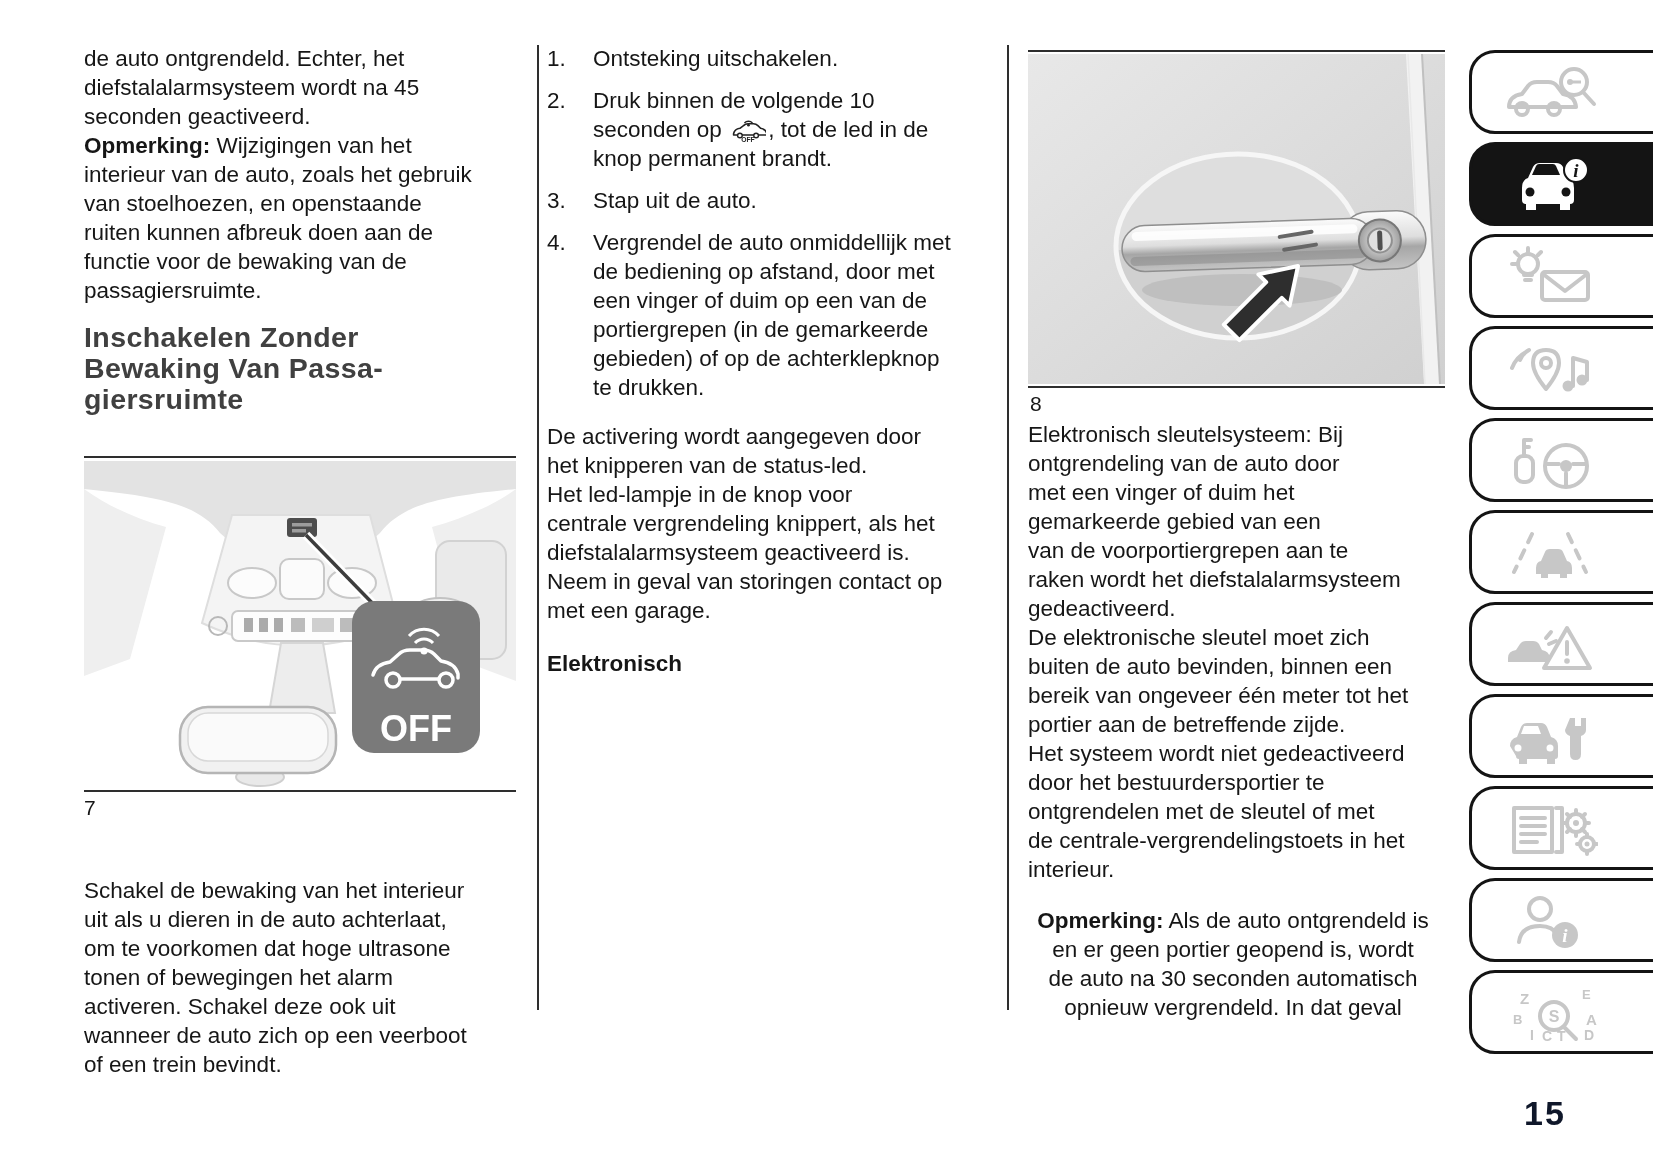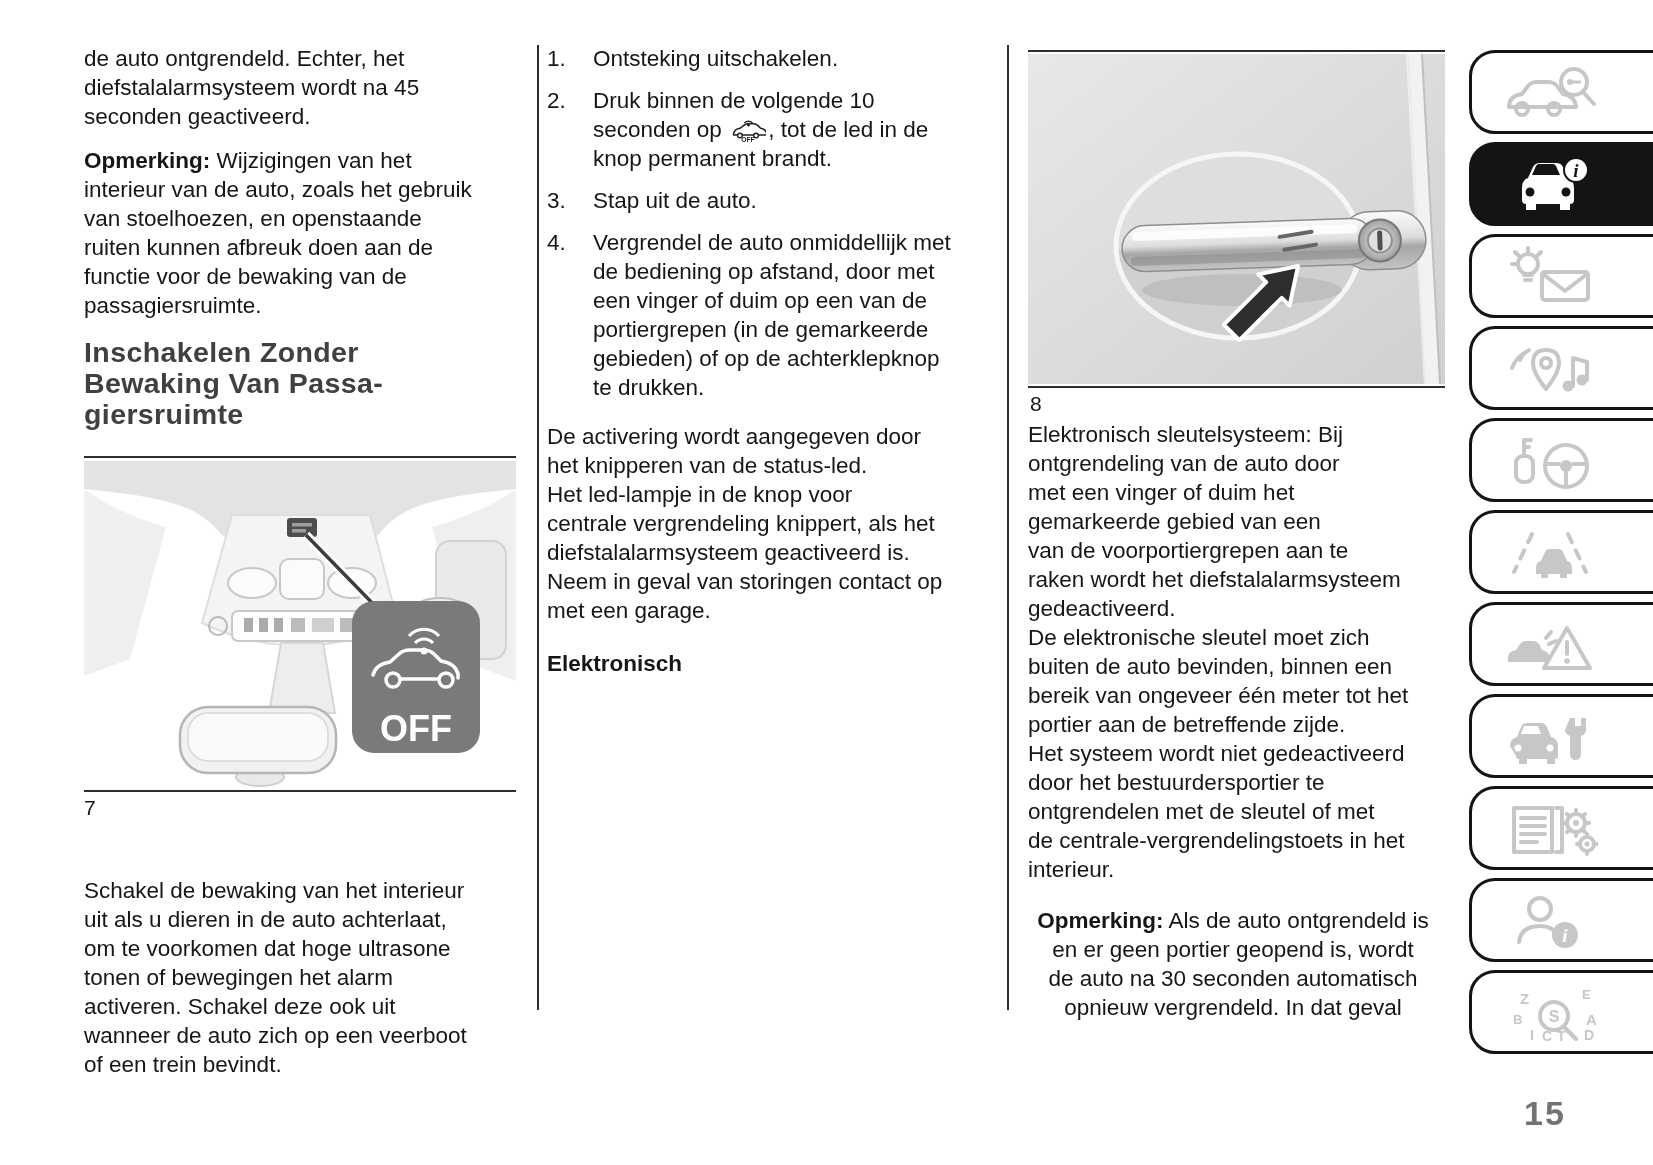--- a/index.html
+++ b/index.html
@@ -3,40 +3,40 @@
 <meta charset="utf-8">
 <style>
   html,body{margin:0;padding:0;background:#fff;}
   .page{position:relative;width:1653px;height:1137px;background:#ffffff;overflow:hidden;
         font-family:"Liberation Sans",sans-serif;color:#161616;}
   .col{position:absolute;font-size:22.5px;line-height:29px;}
   .pre{white-space:pre-line;}
   .b{font-weight:bold;}
   .bighead{font-weight:bold;font-size:28.5px;line-height:31px;letter-spacing:.4px;margin-top:17px;white-space:pre-line;color:#404040;}
   .subhead{font-weight:bold;margin-top:24px;}
-  .note{margin-top:15px;}
+  .note{}
   .vrule{position:absolute;width:2px;background:#2e2e2e;}
   .hrule{position:absolute;height:2px;background:#2e2e2e;}
   .caption{position:absolute;font-size:21px;}
   .fig{position:absolute;}
   .step{display:flex;margin-bottom:13px;}
   .step .n{width:46px;flex:none;}
   .step .t{flex:1;}
   .mt20{margin-top:20px;}
   .icar{vertical-align:-6px;margin:0 2px;}
   .ilock{vertical-align:-10px;margin:0 3px;}
   
   .tabs{position:absolute;left:1469px;top:50px;width:210px;}
   .tab{width:210px;height:84px;border:3px solid #141414;border-radius:26px;background:#fff;
        margin-bottom:8px;display:flex;align-items:center;padding-left:30px;box-sizing:border-box;}
   .tab.active{background:#141414;}
   .ts{stroke:#c7c7c7;fill:none;stroke-width:4;stroke-linecap:round;stroke-linejoin:round;}
   .tf{fill:#c7c7c7;}
   .tl{fill:#c7c7c7;font-weight:bold;font-family:"Liberation Sans",sans-serif;}
-  .pagenum{position:absolute;left:1524px;top:1094px;font-size:34px;font-weight:bold;letter-spacing:2px;color:#737373;}
+  .pagenum{position:absolute;left:1524px;top:1094px;font-size:34px;font-weight:bold;letter-spacing:2px;color:#0f172a;}
 </style>
 </head>
 <body>
 
 <div class="page">
 
   <div class="col" style="left:84px;top:44px;width:445px;">
     <div class="pre">de auto ontgrendeld. Echter, het
 diefstalalarmsysteem wordt na 45
 seconden geactiveerd.</div>

